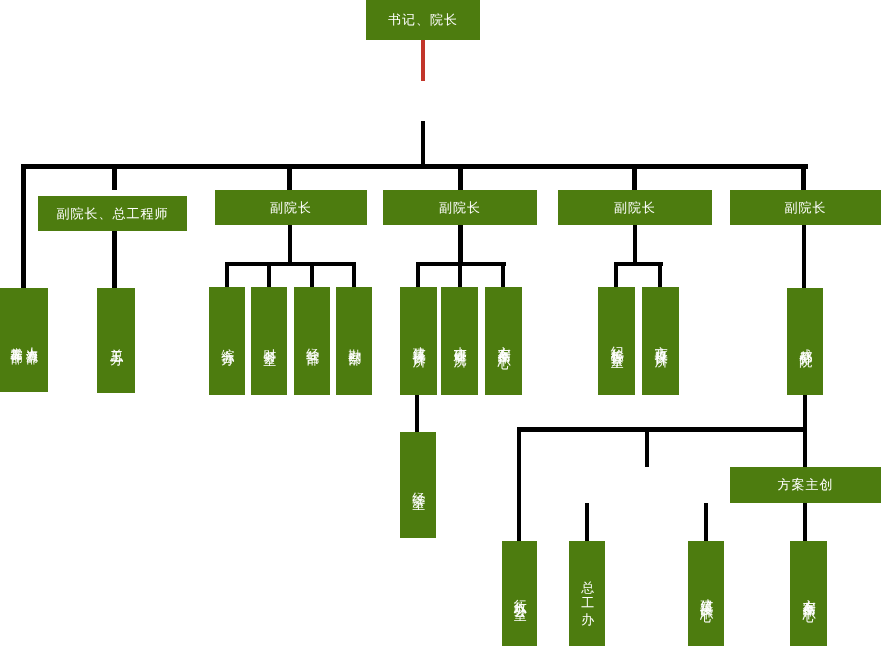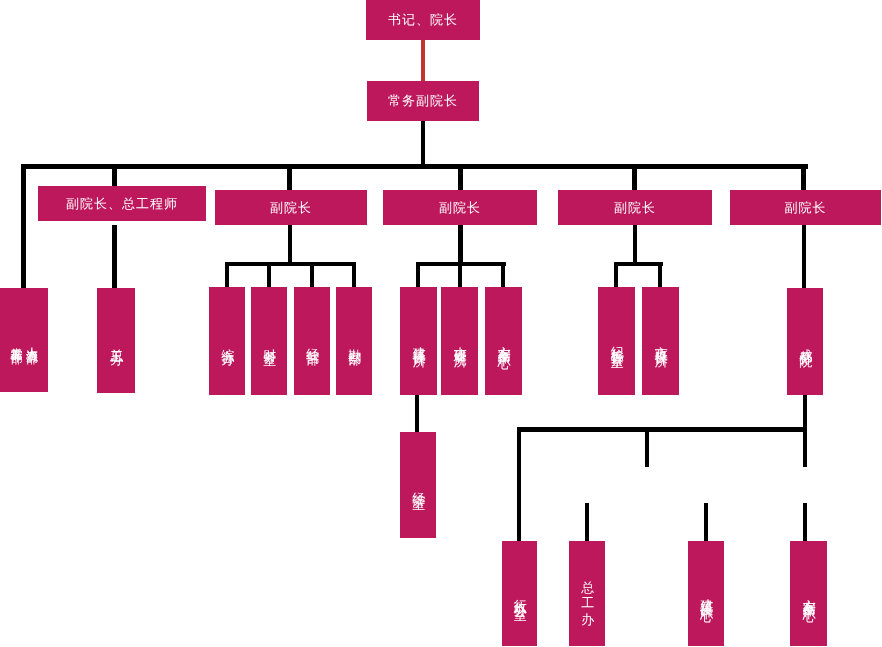--- a/index.html
+++ b/index.html
@@ -5,21 +5,21 @@
   html,body{margin:0;padding:0;background:#fff;}
   #canvas{
     position:relative;
     width:882px;height:647px;
     background:#ffffff;
     font-family:"Liberation Sans", sans-serif;
     overflow:hidden;
   }
   .node{
     position:absolute;
-    background:#be185d;
+    background:#4d7c0f;
     color:#ffffff;
     display:flex;
     align-items:center;
     justify-content:center;
     font-size:13px;
     box-sizing:border-box;
     text-align:center;
   }
   .node.h{white-space:nowrap;letter-spacing:1px;}
   .node.v span{
@@ -75,23 +75,22 @@
   <div class="line" style="left:803px;top:395px;width:4px;height:32px"></div>
   <div class="line" style="left:517px;top:427px;width:290px;height:5px"></div>
   <div class="line" style="left:517px;top:432px;width:4px;height:109px"></div>
   <div class="line" style="left:645px;top:432px;width:4px;height:35px"></div>
   <div class="line" style="left:803px;top:432px;width:4px;height:35px"></div>
   <div class="line" style="left:585px;top:503px;width:4px;height:38px"></div>
   <div class="line" style="left:704px;top:503px;width:4px;height:38px"></div>
   <div class="line" style="left:803px;top:503px;width:4px;height:38px"></div>
 
   <div class="node h" style="left:366px;top:0;width:114px;height:40px">书记、院长</div>
-  <div class="node h" style="left:367px;top:81px;width:112px;height:40px">常务副院长</div>
 
-  <div class="node h" style="left:38px;top:186px;width:168px;height:35px">副院长、总工程师</div>
+  <div class="node h" style="left:38px;top:196px;width:149px;height:35px">副院长、总工程师</div>
   <div class="node h" style="left:215px;top:190px;width:152px;height:35px">副院长</div>
   <div class="node h" style="left:383px;top:190px;width:154px;height:35px">副院长</div>
   <div class="node h" style="left:558px;top:190px;width:154px;height:35px">副院长</div>
   <div class="node h" style="left:730px;top:190px;width:151px;height:35px">副院长</div>
 
   <div class="node combo" style="left:0;top:288px;width:48px;height:104px">
     <span>党群工作部</span>
     <span>人力资源部</span>
   </div>
   <div class="node v" style="left:97px;top:288px;width:38px;height:105px">
@@ -129,20 +128,21 @@
     </div>
 
   <div class="node v" style="left:787px;top:288px;width:36px;height:107px">
       <span>成都分院</span>
     </div>
 
   <div class="node v" style="left:400px;top:432px;width:36px;height:106px">
       <span>经济室</span>
     </div>
 
+  <div class="node h" style="left:730px;top:467px;width:151px;height:36px">方案主创</div>
 
   <div class="node v" style="left:502px;top:541px;width:35px;height:105px">
       <span>行政办公室</span>
     </div>
   <div class="node v spread" style="left:569px;top:541px;width:36px;height:105px">
       <span>总工办</span>
     </div>
   <div class="node v" style="left:688px;top:541px;width:36px;height:105px">
       <span>建筑设计中心</span>
     </div>

